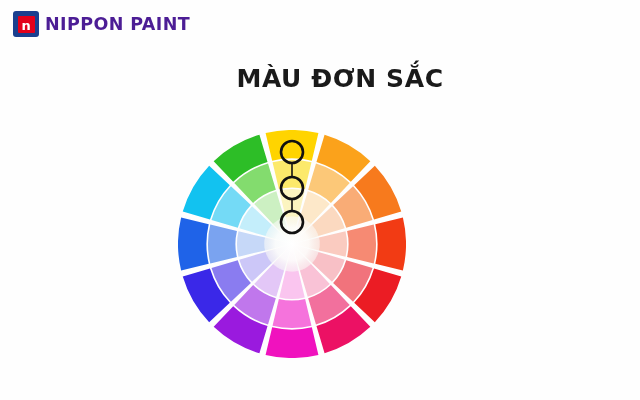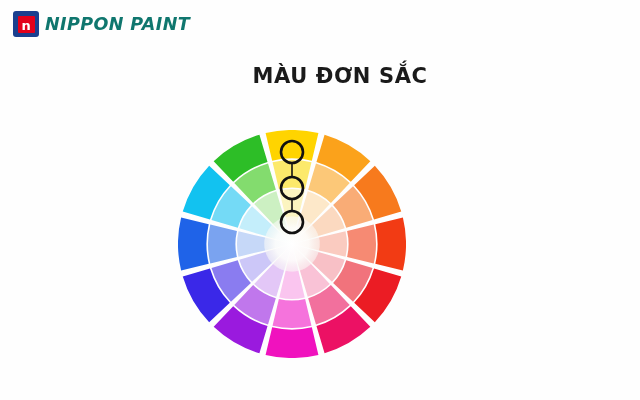--- a/index.html
+++ b/index.html
@@ -50,38 +50,37 @@
   }
   #brand-mark .mark-glyph {
     color: #ffffff;
     font-family: "DejaVu Sans", sans-serif;
     font-weight: bold;
     font-size: 13px;
     line-height: 15px;
     letter-spacing: -0.5px;
   }
   #brand-wordmark {
-    color: #0f766e;
+    color: #4c1d95;
     font-family: "DejaVu Sans", sans-serif;
     font-size: 17.5px;
     font-weight: bold;
-    font-style: italic;
     letter-spacing: 0.4px;
     white-space: nowrap;
   }
 
   
   #page-title {
     position: absolute;
     left: 0;
     right: 0;
     top: 64px;
     text-align: center;
     font-family: "DejaVu Sans", sans-serif;
-    font-size: 21px;
+    font-size: 25px;
     font-weight: bold;
     color: #1a1a1a;
     letter-spacing: 0.6px;
     margin-left: 40px;
   }
 
   
   #color-wheel-wrap {
     position: absolute;
     left: 178px;

